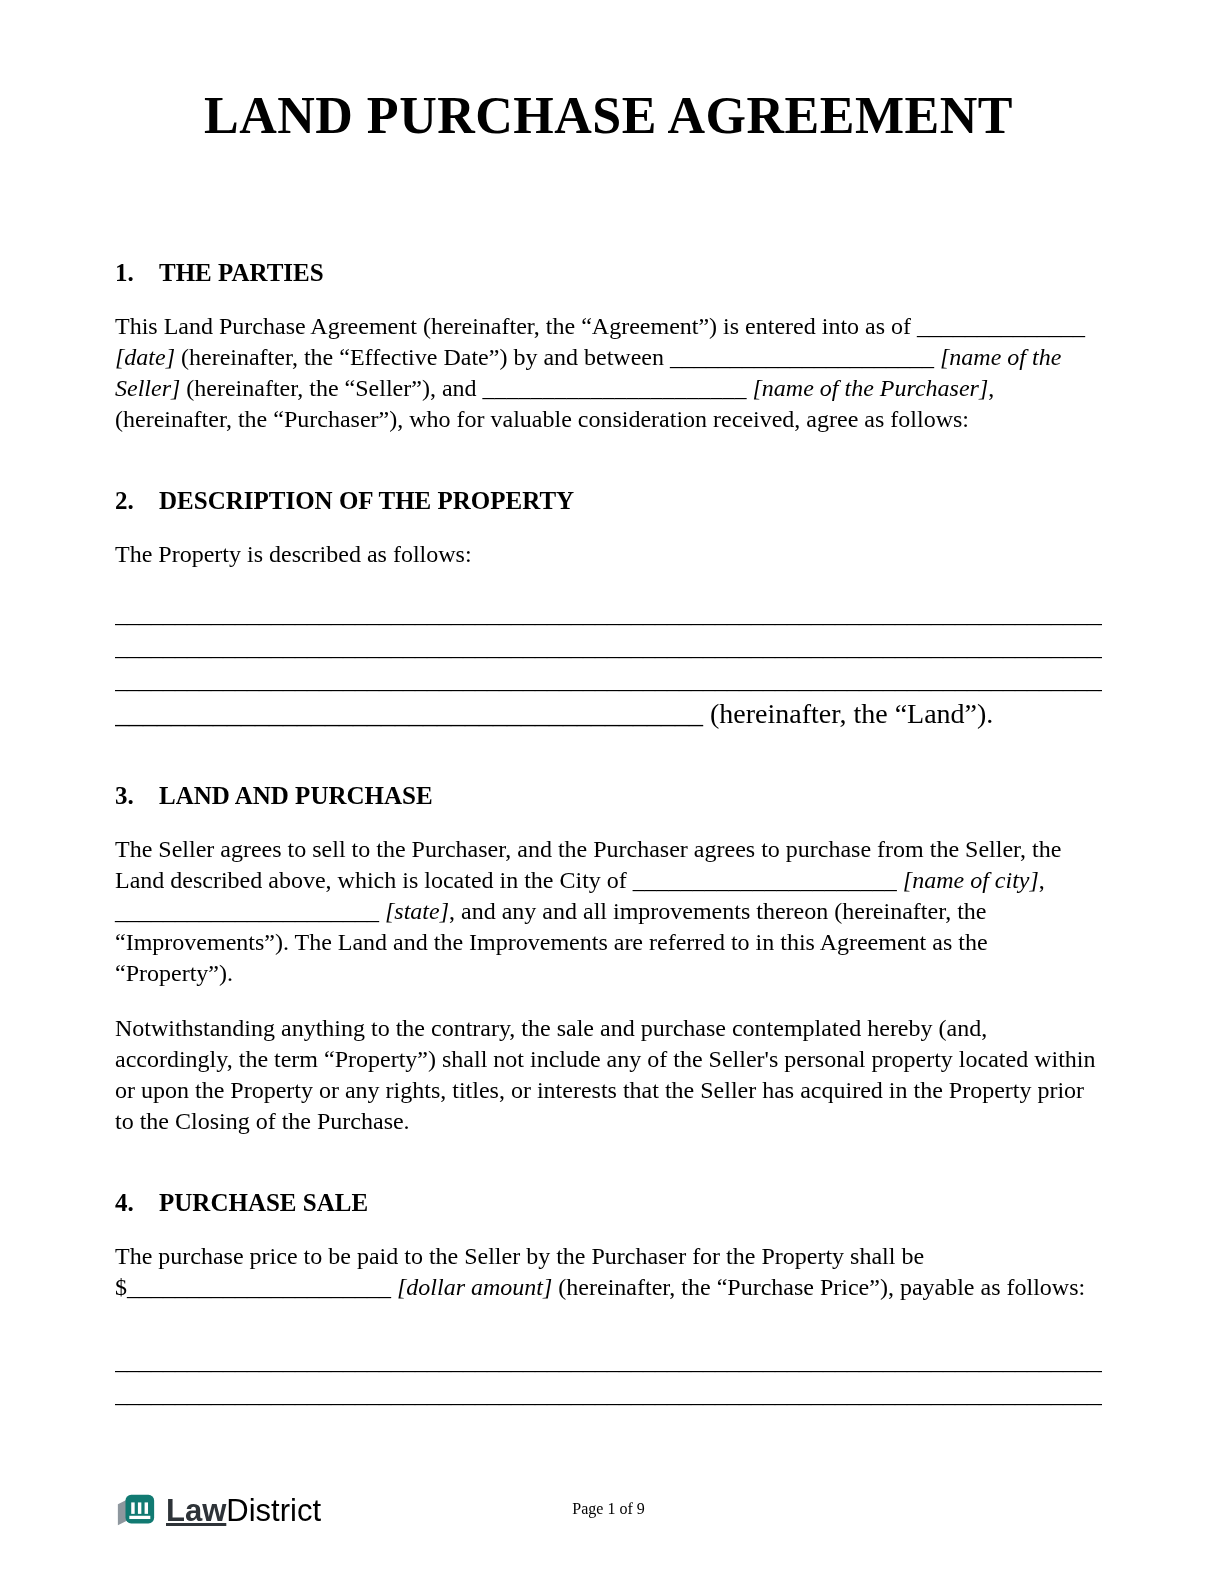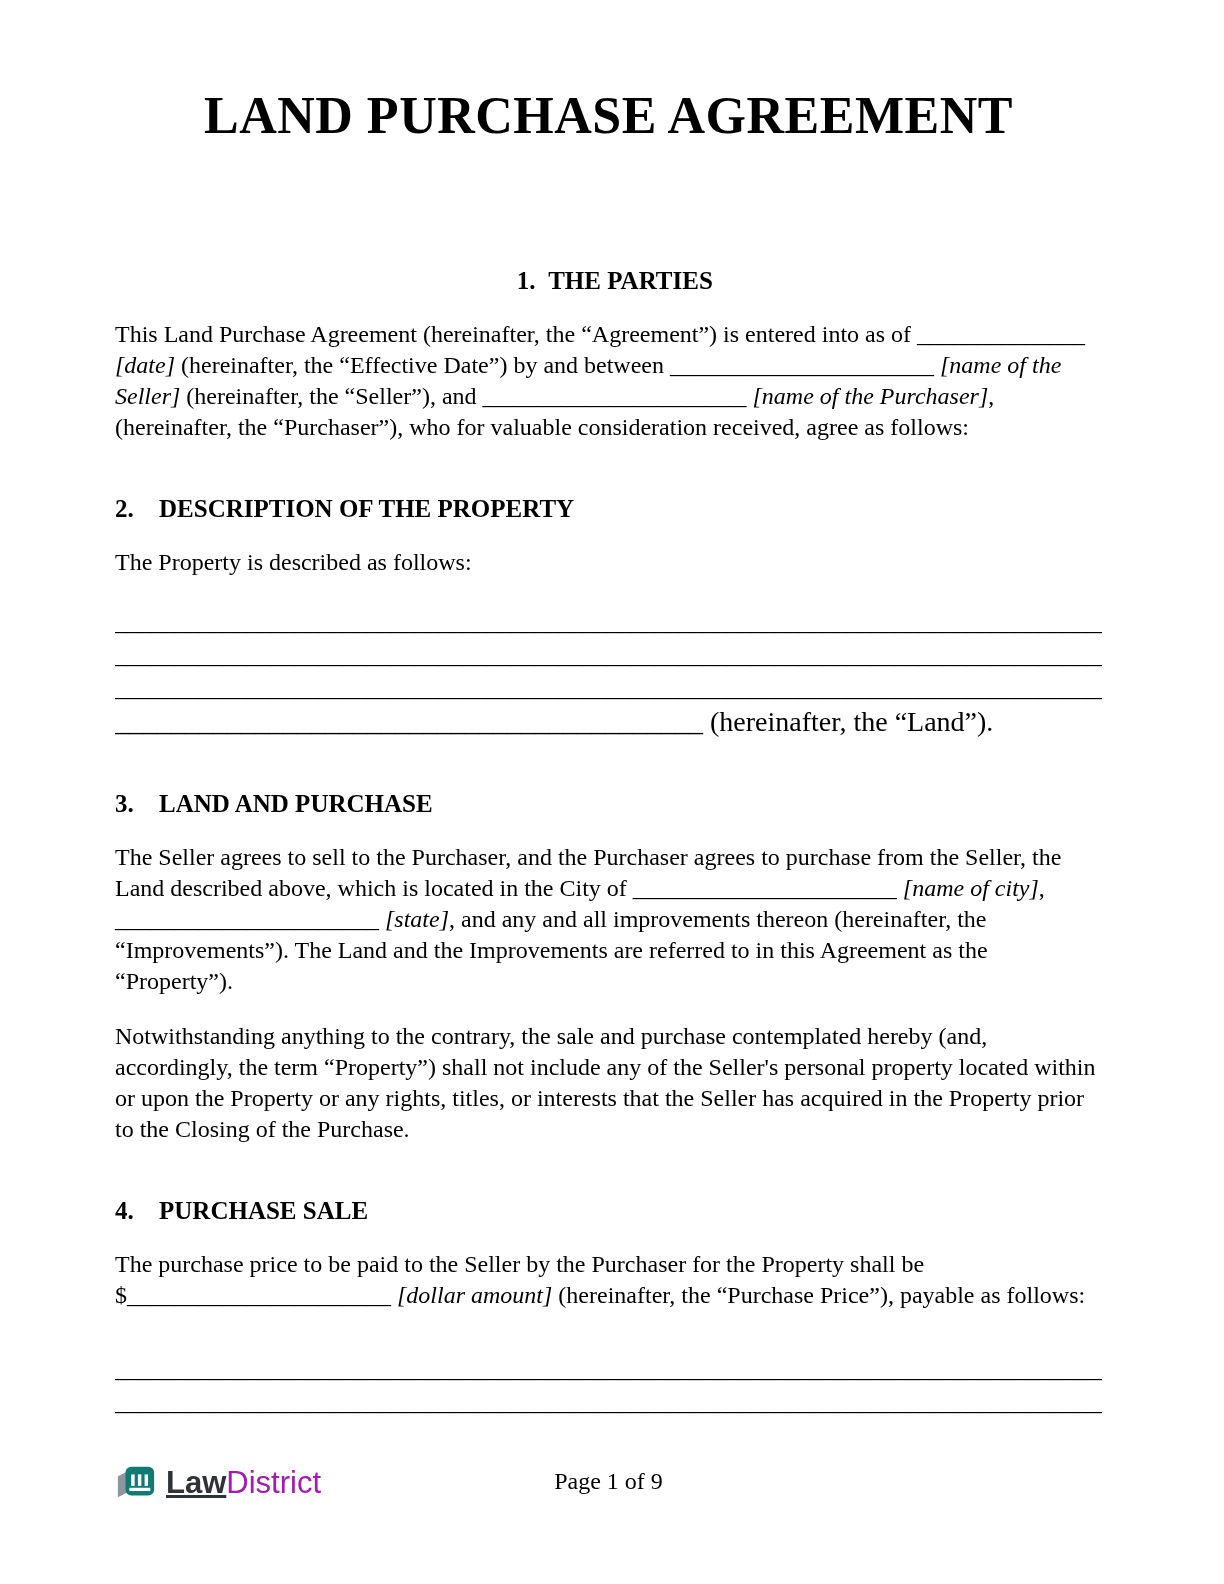--- a/index.html
+++ b/index.html
@@ -1,31 +1,31 @@
 <!DOCTYPE html>
 <html><head>
 <meta charset="utf-8">
 <style>
   * { margin: 0; padding: 0; box-sizing: border-box; }
   html, body { width: 1224px; height: 1584px; background: #ffffff; }
   body { font-family: "Liberation Serif", serif; color: #000; }
 
   .page {
     width: 100%; height: 100%;
-    padding: 86px 122px 74px 115px;
+    padding: 86px 122px 46px 115px;
     display: flex; flex-direction: column;
   }
 
   .doc-title {
     font-size: 52px; font-weight: 700; text-align: center;
     letter-spacing: 0.5px; margin-bottom: 110px;
   }
 
   .sec-heading { font-size: 25px; font-weight: 700; margin-top: 52px; }
-  .sec-heading.first { margin-top: 12px; text-align: center; }
+  .sec-heading.first { margin-top: 4px; }
   .sec-num { display: inline-block; width: 44px; }
 
   .para { font-size: 24px; line-height: 31px; margin-top: 24px; }
   .it { font-style: italic; }
 
   .lines-block { margin-top: 28px; }
   .fill-line {
     font-size: 24px; line-height: 33px;
     white-space: nowrap; overflow: hidden;
   }
@@ -33,22 +33,22 @@
     font-size: 28px; line-height: 33px;
     white-space: nowrap; overflow: hidden;
   }
   .s4-lines { margin-top: 42px; }
 
   .footer { margin-top: auto; position: relative; height: 58px; }
   .logo { position: absolute; left: 0; bottom: 6px; display: flex; align-items: center; gap: 9px; }
   .logo-icon { width: 42px; height: 42px; display: block; }
   .logo-text { font-family: "Liberation Sans", sans-serif; font-size: 31px; letter-spacing: 0; }
   .logo-law { font-weight: 700; color: #2e3338; text-decoration: underline; }
-  .logo-district { font-weight: 400; color: #a21caf; }
-  .page-num { text-align: center; font-size: 24px; line-height: 58px; }
+  .logo-district { font-weight: 400; color: #000000; }
+  .page-num { text-align: center; font-size: 16px; line-height: 58px; }
 </style>
 </head>
 <body>
 
 <div class="page">
 
   <h1 class="doc-title">LAND PURCHASE AGREEMENT</h1>
 
   <div class="section">
     <div class="sec-heading first"><span class="sec-num">1.</span><span class="sec-title">THE PARTIES</span></div>

